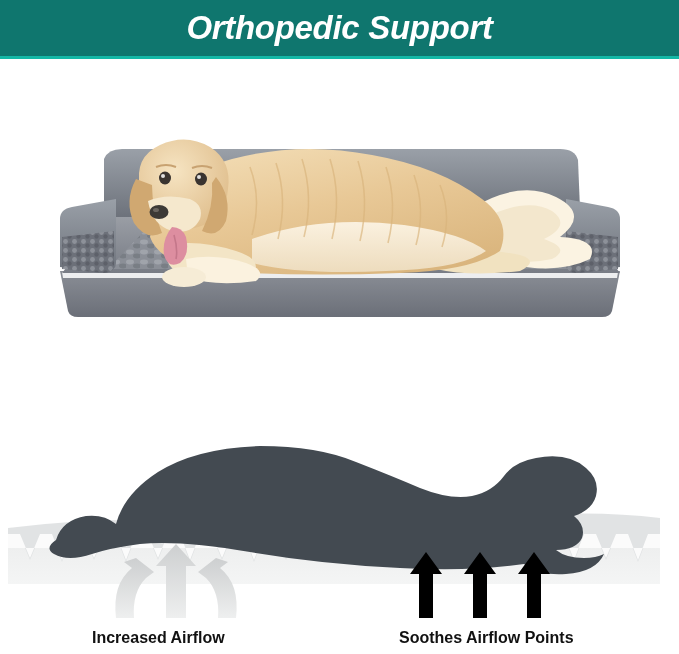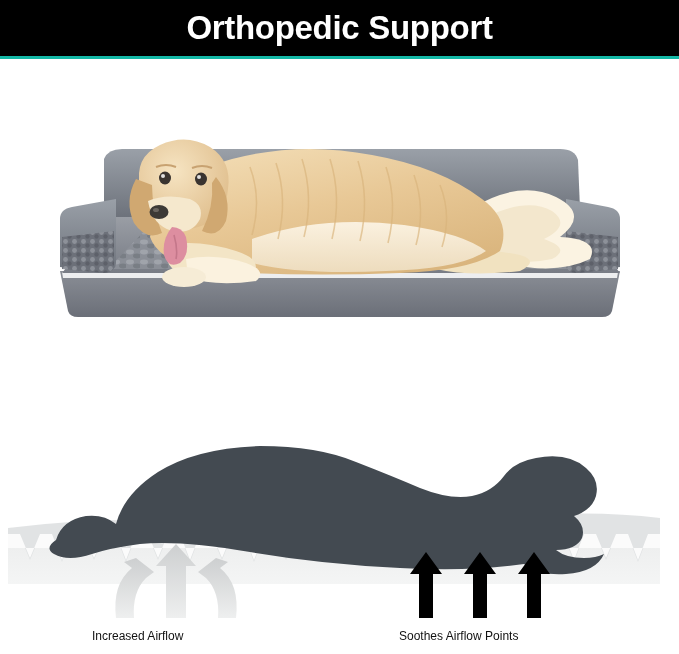--- a/index.html
+++ b/index.html
@@ -14,25 +14,26 @@
     overflow: hidden;
     position: relative;
   }
 
   
   .header {
     position: absolute;
     left: 0; top: 0;
     width: 679px;
     height: 56px;
-    background: #000000;
+    background: #0f766e;
     border-bottom: 3px solid #14b8a6;
     display: flex;
     align-items: center;
     justify-content: center;
+    font-style: italic;
   }
   .header-title {
     color: #ffffff;
     font-size: 33px;
     font-weight: bold;
     letter-spacing: -0.3px;
     font-family: "Liberation Sans", sans-serif;
   }
 
   
@@ -57,22 +58,22 @@
   .diagram {
     position: absolute;
     left: 0; top: 432px;
     width: 679px;
     height: 186px;
   }
 
   
   .caption {
     position: absolute;
-    font-size: 12px;
-    font-weight: normal;
+    font-size: 16px;
+    font-weight: bold;
     color: #111111;
     white-space: nowrap;
   }
   #caption-airflow  { left: 92px;  top: 629px; }
   #caption-pressure { left: 399px; top: 629px; }
 </style>
 </head>
 <body>
 
 <div class="header">

